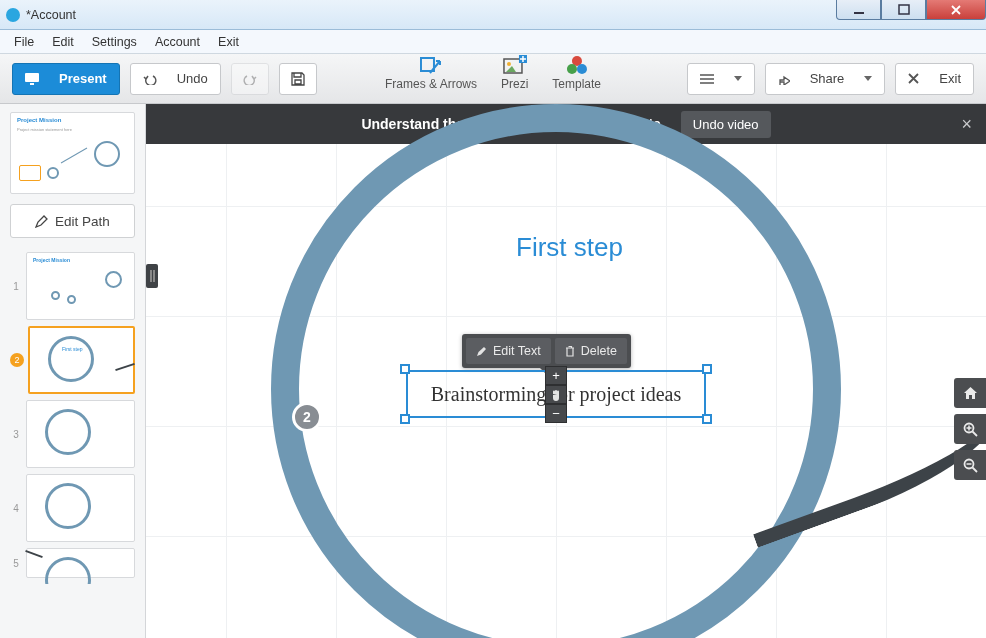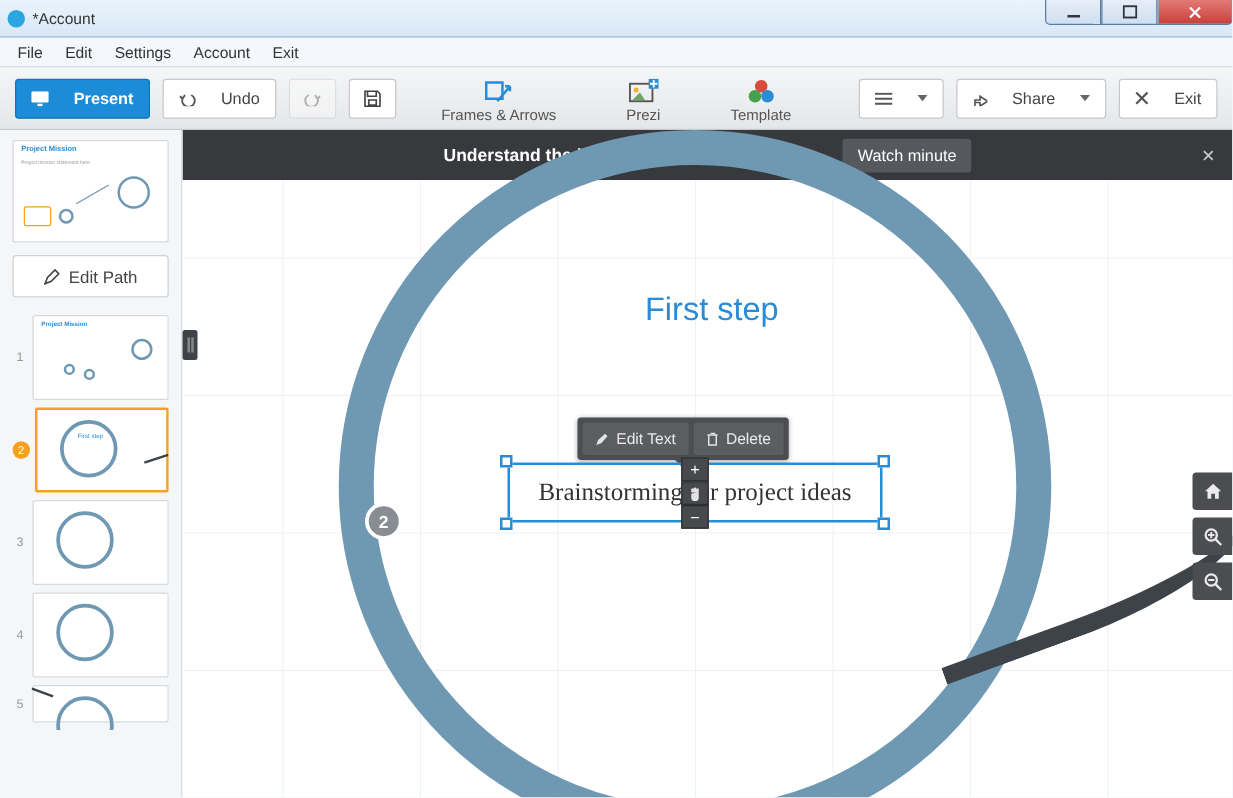--- a/index.html
+++ b/index.html
@@ -15,21 +15,21 @@
   .winbtn svg { display:block;}
   
   .menubar { height:24px; background:#f4f8fd; border-bottom:1px solid #cfd8e0; display:flex; align-items:center; padding:0 6px; gap:2px;}
   .menubar span { font-size:12.5px; color:#333; padding:2px 8px; cursor:pointer;}
   
   .toolbar { height:50px; background:linear-gradient(#f5f6f7,#e5e6e8); border-bottom:1px solid #c7c9cc; display:flex; align-items:center; padding:0 12px; gap:10px; position:relative;}
   .btn { height:32px; border:1px solid #c6c8cb; background:#fff; border-radius:3px; display:flex; align-items:center; justify-content:center; padding:0 12px; font-size:13px; color:#444; cursor:pointer; gap:20px;}
   .btn.primary { background:#1c8cd8; border-color:#1474b4; color:#fff; font-weight:600;}
   .btn.icon-only { width:38px; padding:0;}
   .btn.disabled { opacity:.4;}
-  .toolctr { position:absolute; left:50%; transform:translateX(-50%); display:flex; gap:56px; align-items:flex-end; height:100%; padding-bottom:4px;}
+  .toolctr { position:absolute; left:50%; transform:translateX(-50%); display:flex; gap:24px; height:100%; padding-bottom:4px;}
   .toolctr .tcitem { display:flex; flex-direction:column; align-items:center; font-size:12px; color:#555; gap:1px; cursor:pointer;}
   .toolctr .tcitem .ico { height:22px; display:flex; align-items:center; justify-content:center;}
   .right-tools { margin-left:auto; display:flex; gap:10px;}
   
   .workspace { display:flex; height:534px; background:#f5f6f7;}
   .sidebar { width:146px; background:#f5f6f7; border-right:1px solid #d4d6d9; padding:8px 10px; overflow:hidden; position:relative;}
   .overview { background:#fff; border:1px solid #d7d9dc; height:82px; border-radius:2px; margin-bottom:10px; position:relative;}
   .editpath { width:100%; height:34px; background:#fff; border:1px solid #cfd1d3; border-radius:3px; display:flex; align-items:center; justify-content:center; gap:7px; font-size:13.5px; color:#444; cursor:pointer; margin-bottom:14px;}
   .pathlist { overflow:hidden;}
   .pathitem { display:flex; align-items:center; gap:4px; margin-bottom:6px;}
@@ -248,21 +248,21 @@
         </div>
       </div>
     </div>
   </div>
 
   <div class="dragspot"></div>
 
   <div class="canvas-area">
     <div class="banner">
       <span class="msg">Understand the basics of Prezi in one minute.</span>
-      <span class="watchbtn">Watch minute</span>
+      <span class="watchbtn">Undo video</span>
       <span class="close">×</span>
     </div>
     <div class="canvas">
       <div class="bigcircle"></div>
       <div class="tail"></div>
       <div class="firststep">First step</div>
       <div class="stepnum">2</div>
 
       <div class="ctxbar">
         <div class="ctxbtn">

